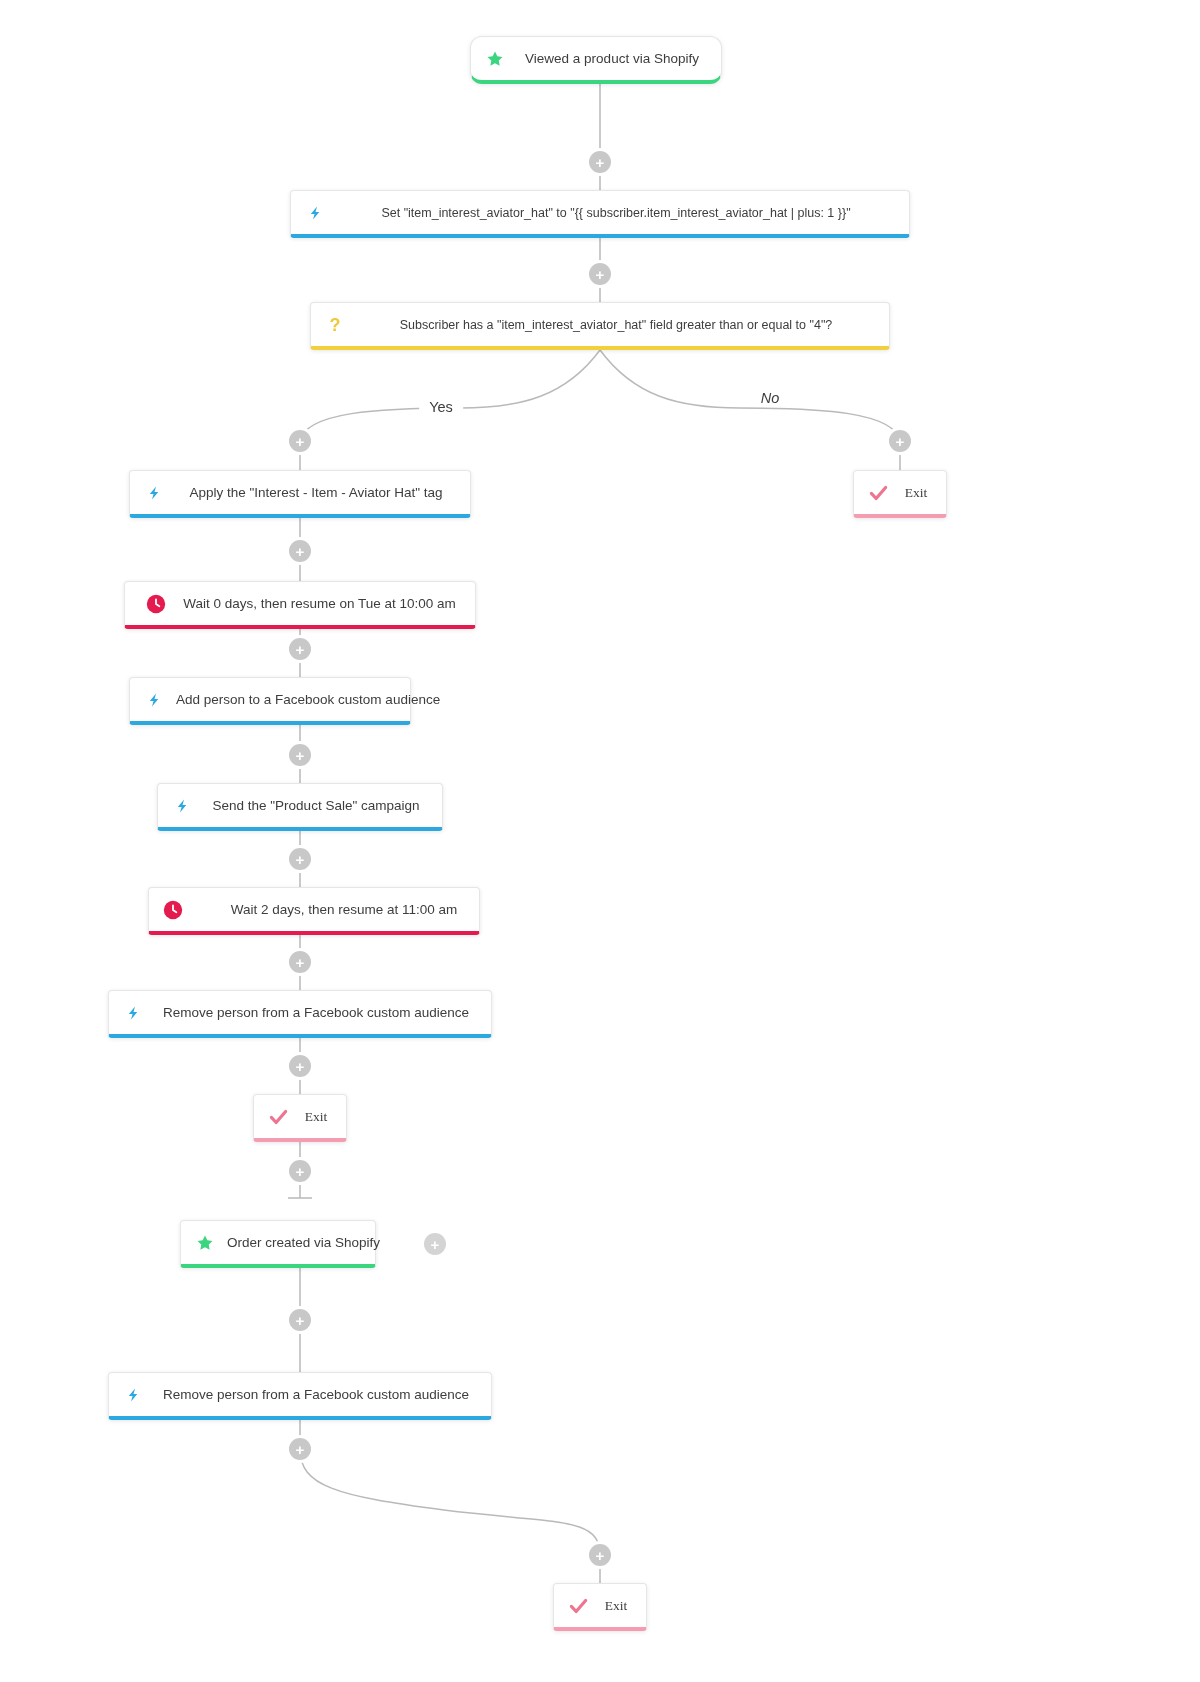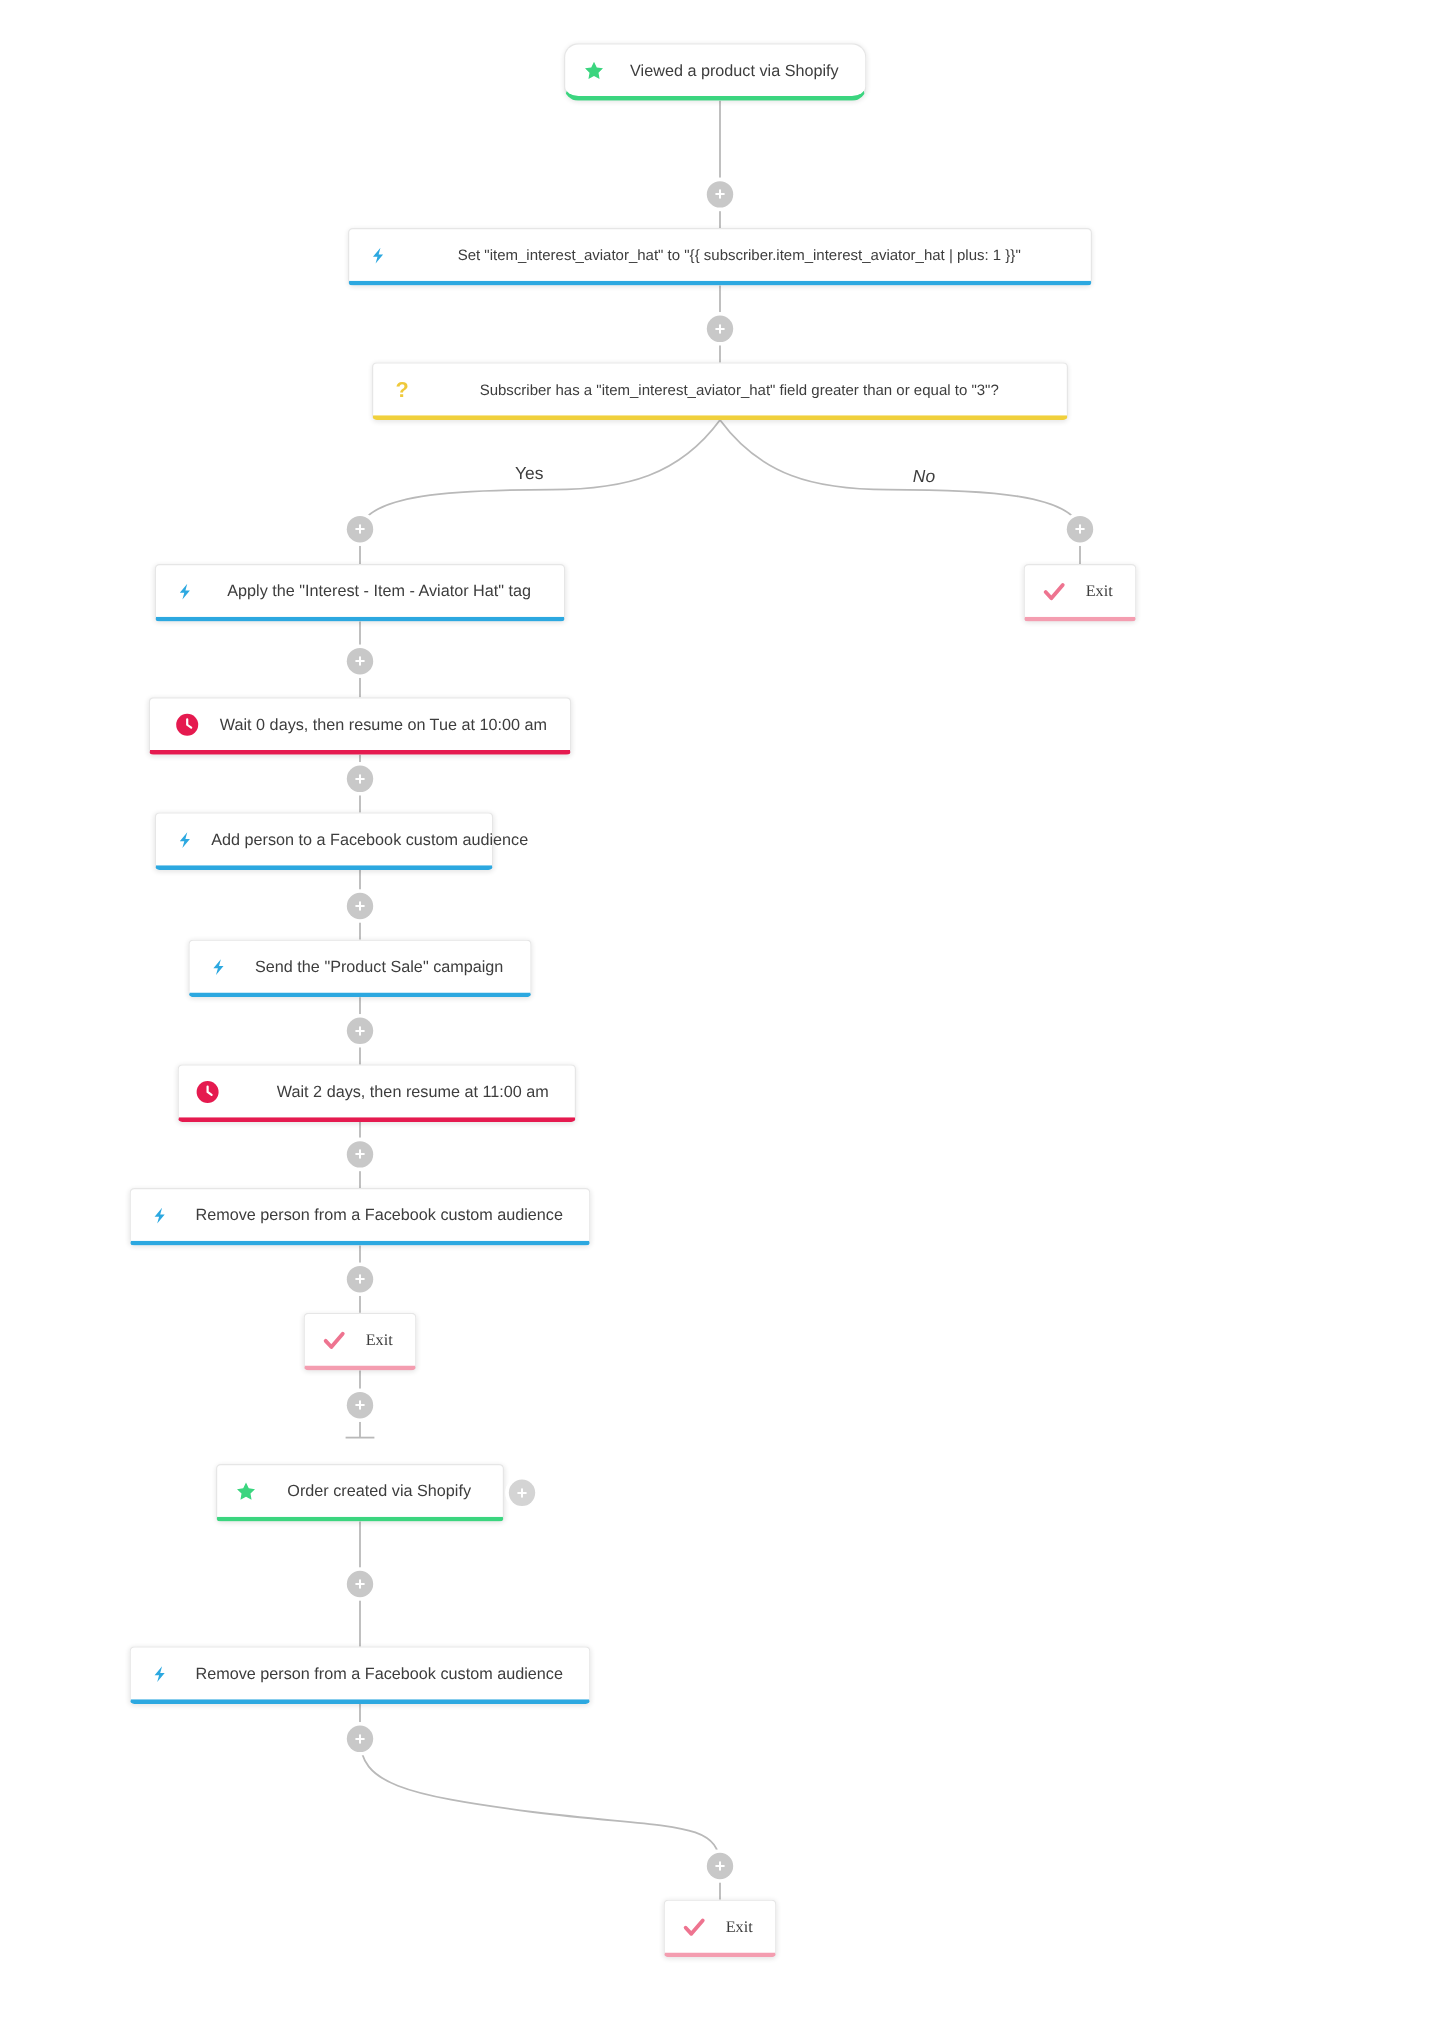--- a/index.html
+++ b/index.html
@@ -50,21 +50,21 @@
   #p-set      { left:290px; top:190px; width:620px; }
   #p-decision { left:310px; top:302px; width:580px; }
   #p-apply    { left:129px; top:470px; width:342px; }
   #p-wait0    { left:124px; top:581px; width:352px;padding-left:21px; }
   #p-addfb    { left:129px; top:677px; width:282px; }
   #p-send     { left:157px; top:783px; width:286px; }
   #p-wait2    { left:148px; top:887px; width:332px;gap:40px; }
   #p-remove1  { left:108px; top:990px; width:384px; }
   #p-exit1    { left:253px; top:1094px; width:94px; justify-content:center; }
   #p-exitno   { left:853px; top:470px;  width:94px; justify-content:center; }
-  #p-order    { left:180px; top:1220px; width:240px; }
+  #p-order    { left:180px; top:1220px; width:196px; }
   #p-remove2  { left:108px; top:1372px; width:384px; }
   #p-exit2    { left:553px; top:1583px; width:94px; justify-content:center; }
 </style>
 </head>
 <body>
 
 <div class="canvas">
 
   <svg class="connectors" width="1200" height="1682">
     <path d="M600 84 V190"></path>
@@ -97,21 +97,21 @@
     <span class="icon">
       <svg width="15" height="18" viewBox="0 0 24 24">
           <path fill="#2ca8e0" d="M14.5 1.5L4.5 13.5h6l-2.5 9 10-12h-6l2.5-9z"></path>
         </svg>
     </span>
     <span class="label">Set "item_interest_aviator_hat" to "{{ subscriber.item_interest_aviator_hat | plus: 1 }}"</span>
   </div>
 
   <div class="node decision long" id="p-decision">
     <span class="icon qmark">?</span>
-    <span class="label">Subscriber has a "item_interest_aviator_hat" field greater than or equal to "3"?</span>
+    <span class="label">Subscriber has a "item_interest_aviator_hat" field greater than or equal to "4"?</span>
   </div>
 
   <div class="node action" id="p-apply">
     <span class="icon">
       <svg width="15" height="18" viewBox="0 0 24 24">
           <path fill="#2ca8e0" d="M14.5 1.5L4.5 13.5h6l-2.5 9 10-12h-6l2.5-9z"></path>
         </svg>
     </span>
     <span class="label">Apply the "Interest - Item - Aviator Hat" tag</span>
   </div>
@@ -201,21 +201,21 @@
 
   <div class="node exit" id="p-exit2">
     <span class="icon">
       <svg width="19" height="16" viewBox="0 0 24 20">
           <path d="M3 10.5l6 6.5L21 3" stroke="#ee7490" stroke-width="4" fill="none" stroke-linecap="round" stroke-linejoin="round"></path>
         </svg>
     </span>
     <span class="label">Exit</span>
   </div>
 
-  <span class="branch-label" style="left:441px; top:395px;">Yes</span>
+  <span class="branch-label" style="left:441px; top:407px;">Yes</span>
   <span class="branch-label" style="left:770px; top:398px;font-style:italic;">No</span>
 
   <div class="plus" style="left:600px; top:162px;">
       <span>+</span>
     </div>
   <div class="plus" style="left:600px; top:274px;">
       <span>+</span>
     </div>
   <div class="plus" style="left:300px; top:441px;">
       <span>+</span>

